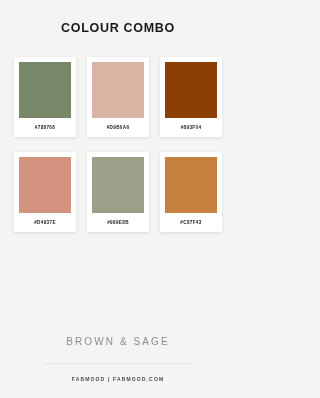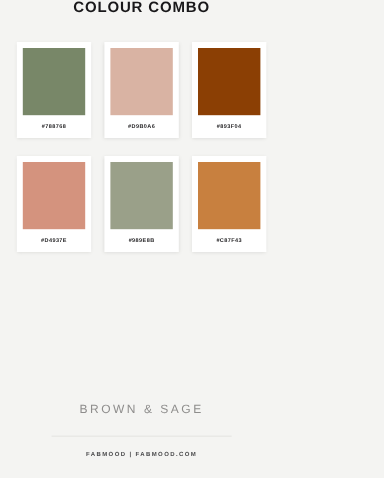--- a/index.html
+++ b/index.html
@@ -19,20 +19,21 @@
     width: 236px;
     height: 398px;
     box-sizing: border-box;
     display: flex;
     flex-direction: column;
     align-items: center;
     background: #f4f4f2;
   }
 
   .poster-title {
+    margin-top: 22px;
     font-size: 12.5px;
     font-weight: bold;
     letter-spacing: 0.7px;
     color: #19181a;
     text-align: center;
     line-height: 1;
   }
 
   .swatch-grid {
     margin-top: 22px;

